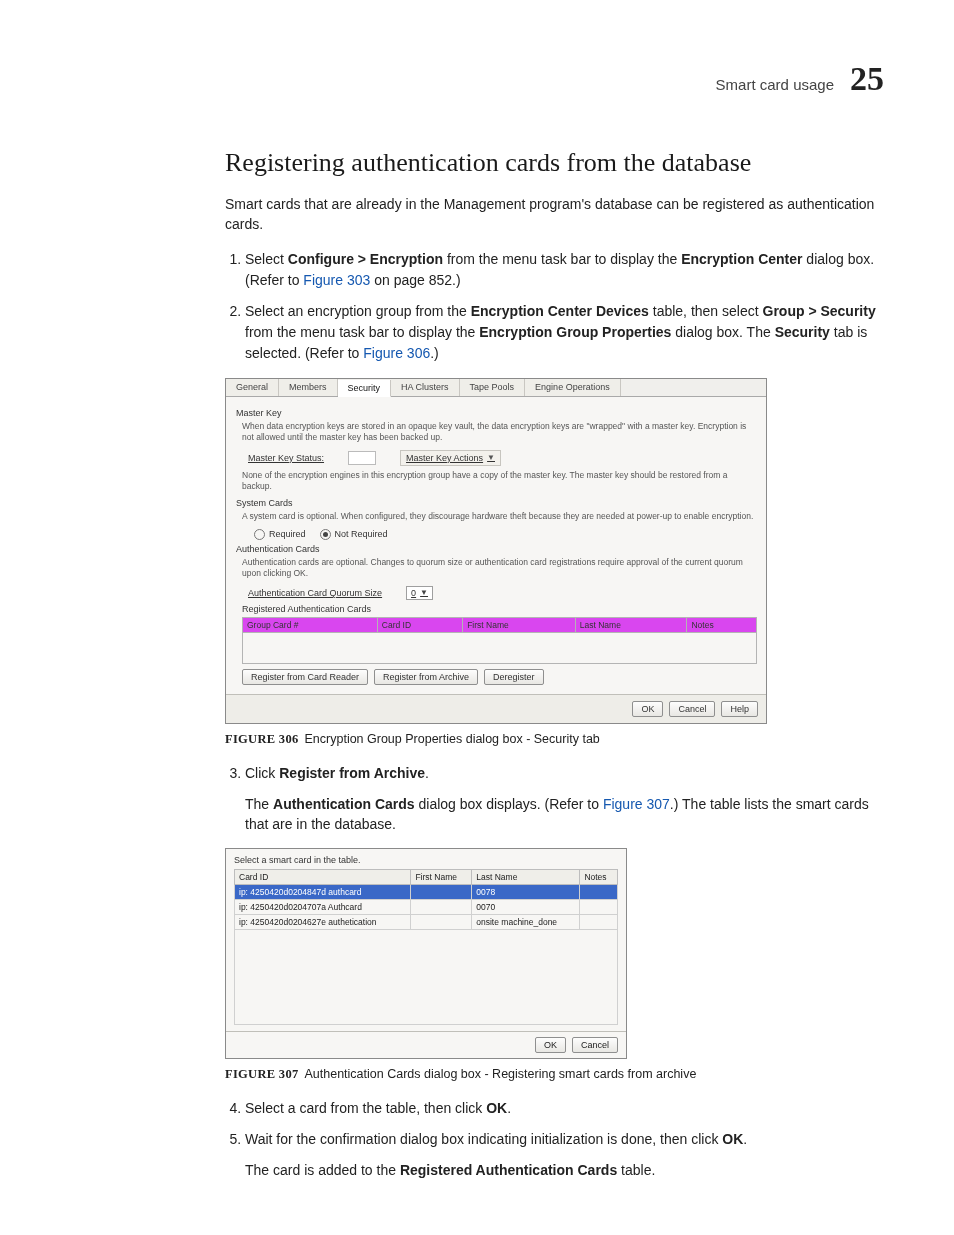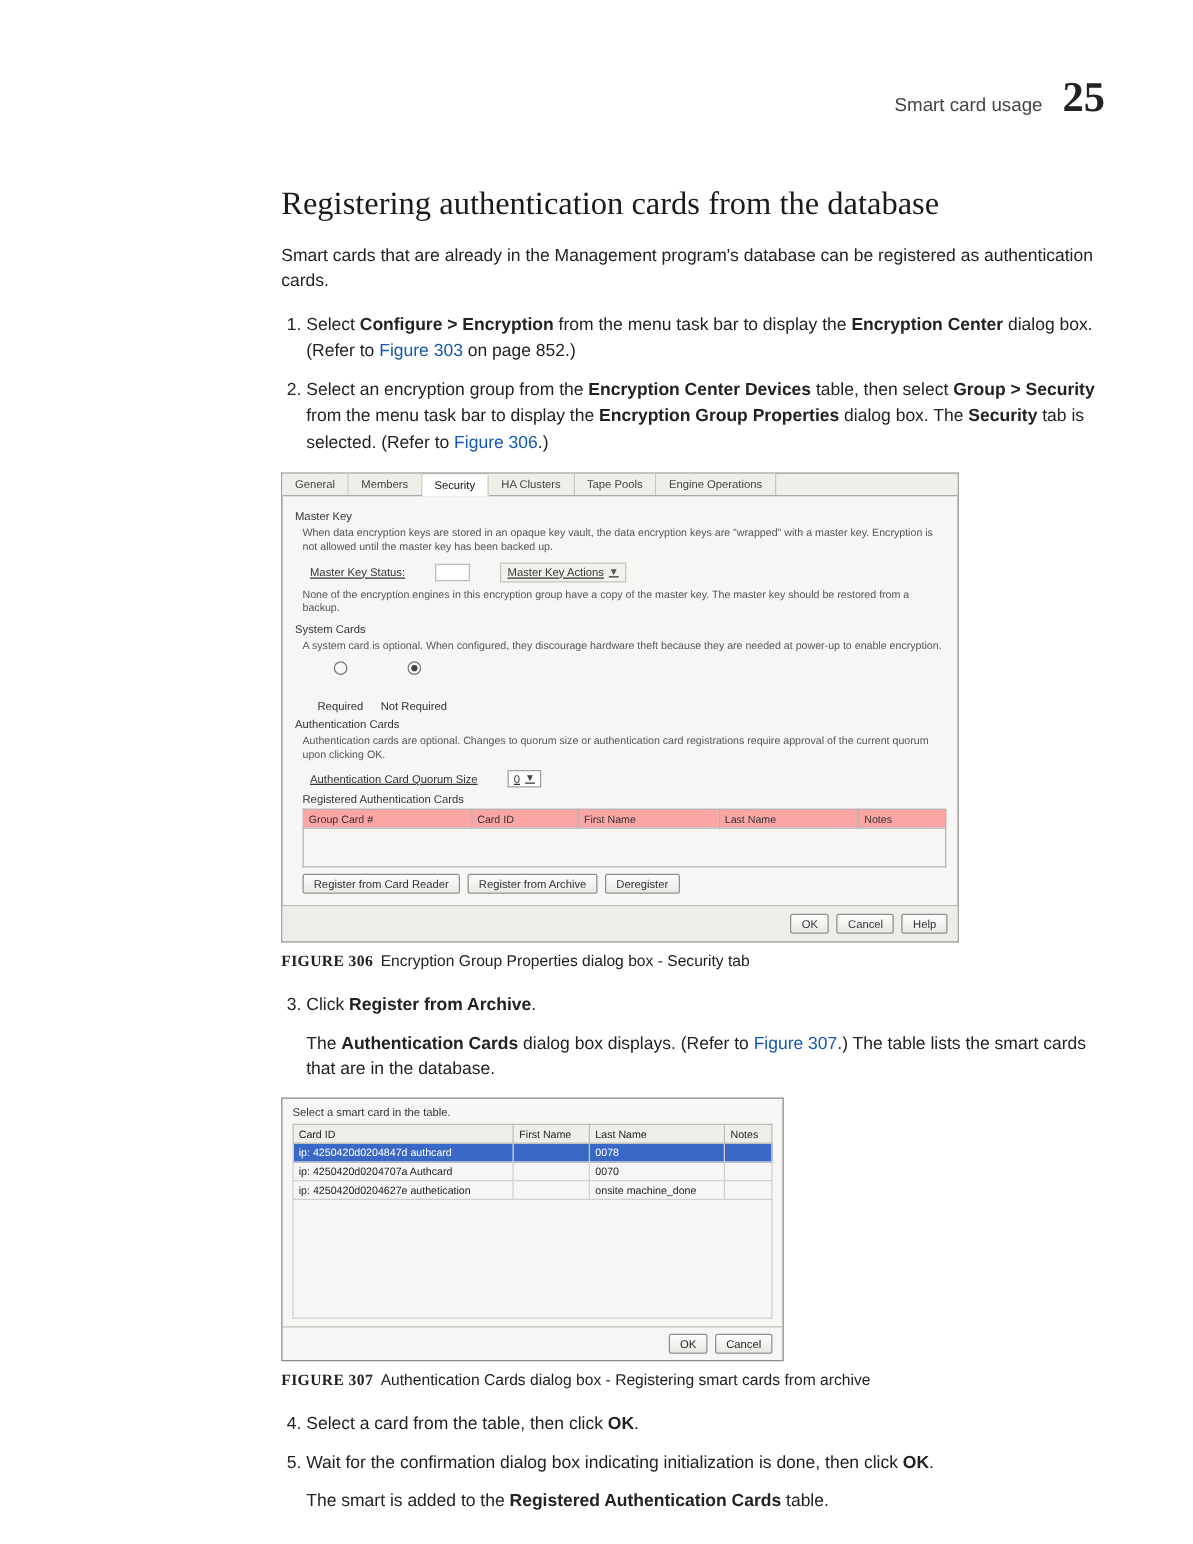--- a/index.html
+++ b/index.html
@@ -82,25 +82,25 @@
   .dlg306 .body306 { padding: 7px 10px; }
   .subhead9 { font-size: 9px; color: #333; margin: 4px 0 3px 0; }
   .desc9 { font-size: 8.5px; color: #555; margin: 0 0 6px 6px; line-height: 1.35; }
   .row-inline { display: flex; align-items: center; gap: 24px; margin: 3px 0 3px 12px; text-decoration: underline; }
   .field-box { display:inline-block; border:1px solid #bbb; width:26px; height:12px; background:#fff; }
   .dropdown-like { display:inline-flex; align-items:center; gap:4px; padding:1px 5px; border:1px solid #c7c5bf; background:#f3f1ec; height:12px;text-align:right; }
   .dropdown-like .chev { font-size:8px; color:#555; }
   .mini-select { display:inline-flex; align-items:center; gap:4px; padding:0 4px; border:1px solid #9f9f9f; background:#fff; height:12px; }
   .mini-select .chev { font-size:8px; color:#444; }
   .radio-row { display:flex; gap:14px; margin:4px 0 2px 18px; align-items:center; }
-  .faux-radio { display:inline-flex; align-items:center; gap:20px;flex-direction:column; }
+  .faux-radio { display:inline-flex; align-items:center; gap:4px; }
   .faux-radio .dot { width:9px; height:9px; border:1px solid #777; border-radius:50%; display:inline-flex; align-items:center; justify-content:center; }
   .faux-radio .dot .inner { width:5px; height:5px; background:#444; border-radius:50%; }
   .tbl306 { width: 515px; border:1px solid #b4b4b4; border-collapse: collapse; margin:3px 0 5px 6px; font-size:8.5px; }
-  .tbl306 th { border:1px solid #b4b4b4; background:#fca5a5; padding:2px 4px; text-align:left; font-weight:400; }
+  .tbl306 th { border:1px solid #b4b4b4; background:#d946ef; padding:2px 4px; text-align:left; font-weight:400; }
   .tbl306 td.blank { height:28px; }
   .btnrow { display:flex; gap:6px; margin:4px 0 2px 6px; }
   .winbtn { border:1px solid #8f8f8f; background:linear-gradient(#fdfdfd,#e8e7e3); padding:2px 8px; font-size:9px; border-radius:2px; cursor:pointer; }
   .dlg-footer { display:flex; justify-content:flex-end; gap:6px; padding:6px 8px; border-top:1px solid #c0bfb9; background:#eeede8; }
 
   
   .dlg307 {
     width: 400px;
     border: 1px solid #8a8a8a;
     background: #f7f6f4;
@@ -277,18 +277,18 @@
       <span class="fc-label">FIGURE 307</span><span>Authentication Cards dialog box - Registering smart cards from archive</span>
     </div>
 
     <ol class="steps" start="4">
       <li>
         <span>Select a card from the table, then click </span><span class="bold">OK</span><span>.</span>
       </li>
       <li>
         <span>Wait for the confirmation dialog box indicating initialization is done, then click </span><span class="bold">OK</span><span>.</span>
         <p style="margin-top:10px">
-          <span>The smart is added to the </span><span class="bold">Registered Authentication Cards</span><span> table.</span>
+          <span>The card is added to the </span><span class="bold">Registered Authentication Cards</span><span> table.</span>
         </p>
       </li>
     </ol>
   </div>
 </div>
 
 </body></html>

